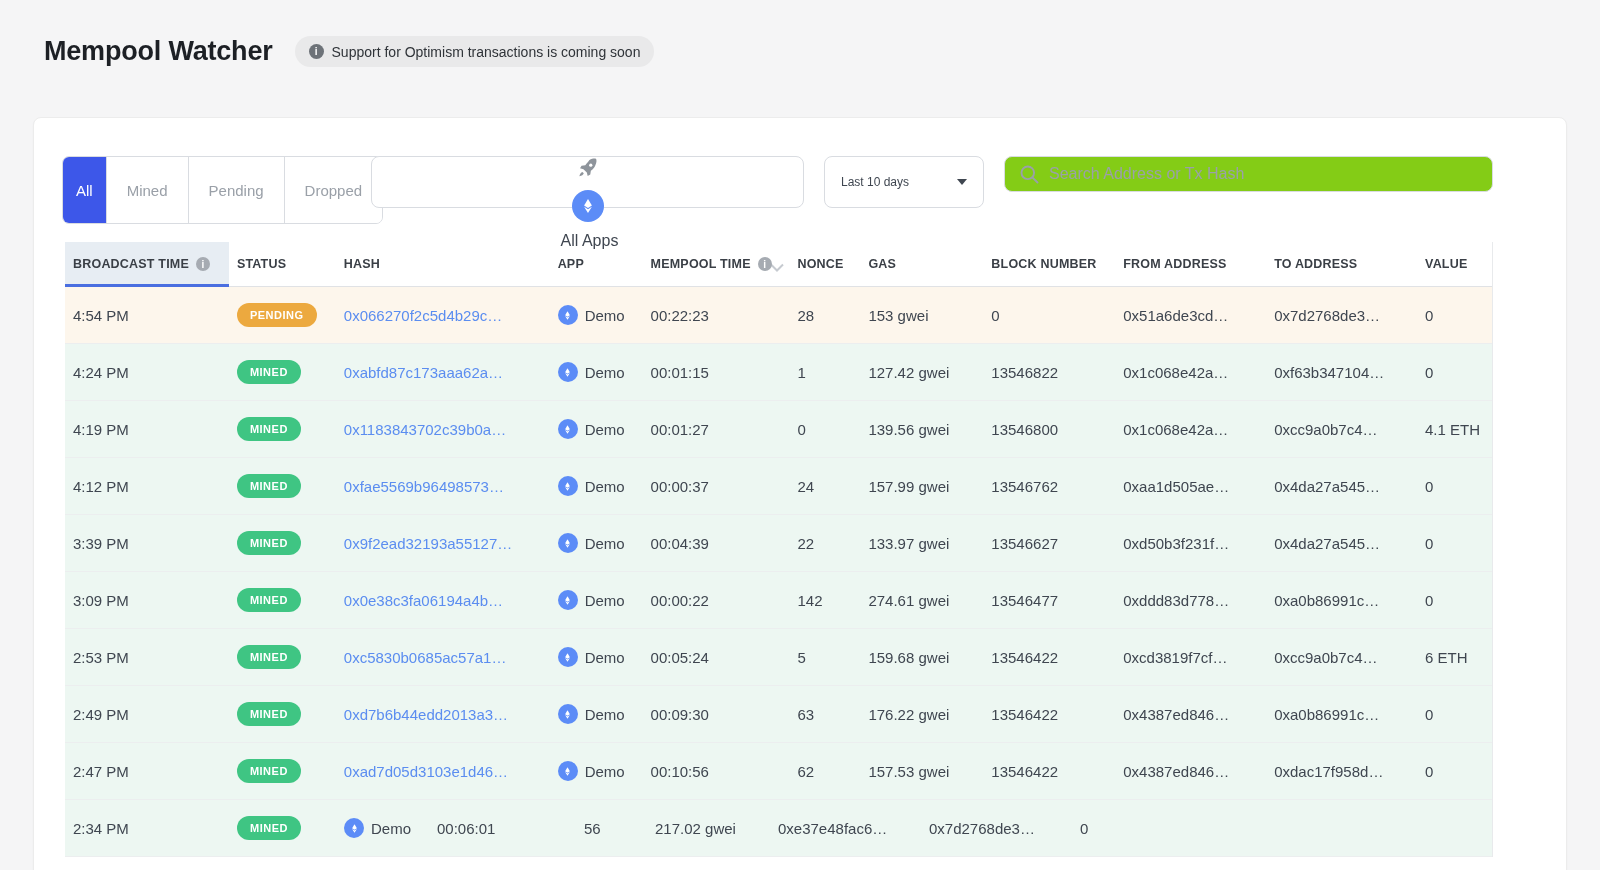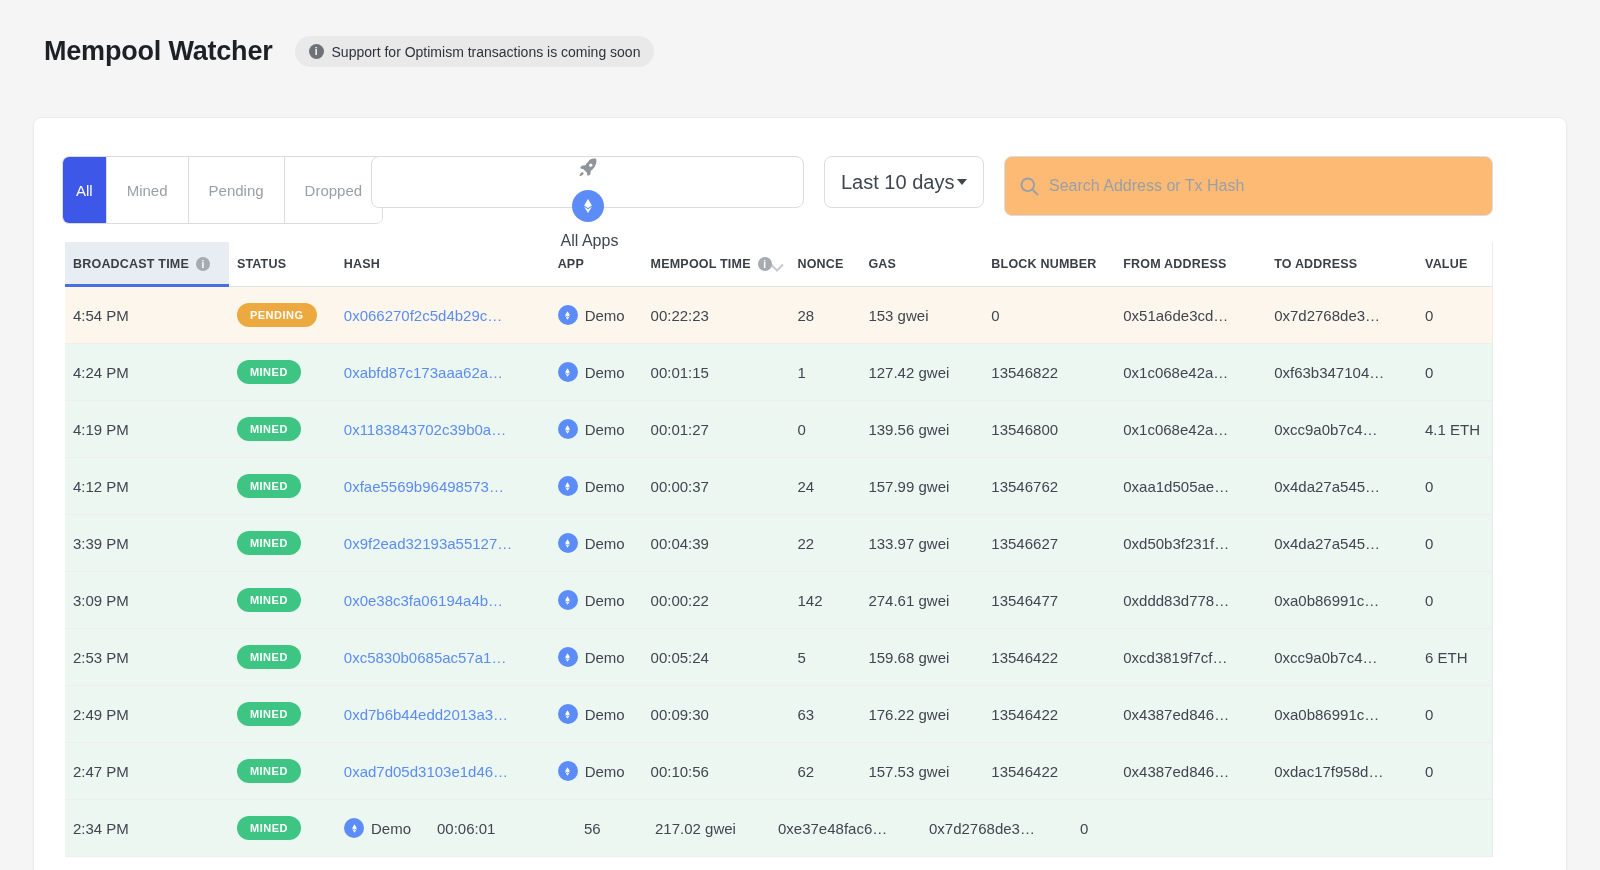--- a/index.html
+++ b/index.html
@@ -50,28 +50,28 @@
   }
   .app-select { left:337px; width:433px; padding:0 18px; gap:10px;flex-direction:column; }
   .app-select .label { font-size:16px; color:#3f4650; margin-left:4px; }
   .app-select .chev { margin-left:auto; }
   .eth-badge {
     width:32px; height:32px; border-radius:50%;
     background:var(--eth-blue,#5c8cf7);
     display:inline-flex; align-items:center; justify-content:center; flex:0 0 auto;
   }
   .date-select { left:790px; width:160px; padding:0 16px; justify-content:space-between; }
-  .date-select .label { font-size:20px; color:#3f4650; }
+  .date-select .label { font-size:12px; color:#3f4650; }
   .caret-down {
     width:0; height:0; border-left:5px solid transparent; border-right:5px solid transparent;
     border-top:6px solid #3f4650;
   }
   .search-box {
-    position:absolute; left:970px; top:38px; width:489px; height:60px;
-    background:#fdba74; border:1px solid #d9dce1; border-radius:8px;
+    position:absolute; left:970px; top:38px; width:489px; height:36px;
+    background:#84cc16; border:1px solid #d9dce1; border-radius:8px;
     display:flex; align-items:center; padding:0 14px; gap:9px;
   }
   .search-box input {
     border:none; outline:none; flex:1; font-family:inherit;
     font-size:16px; color:#3f4650; background:transparent;
   }
   .search-box input::placeholder { color:#9aa0a8; }
   
   .table { position:absolute; left:31px; top:124px; width:1428px; border-right:1px solid #e8eaec; }
   .tr { display:flex; width:100%; }

